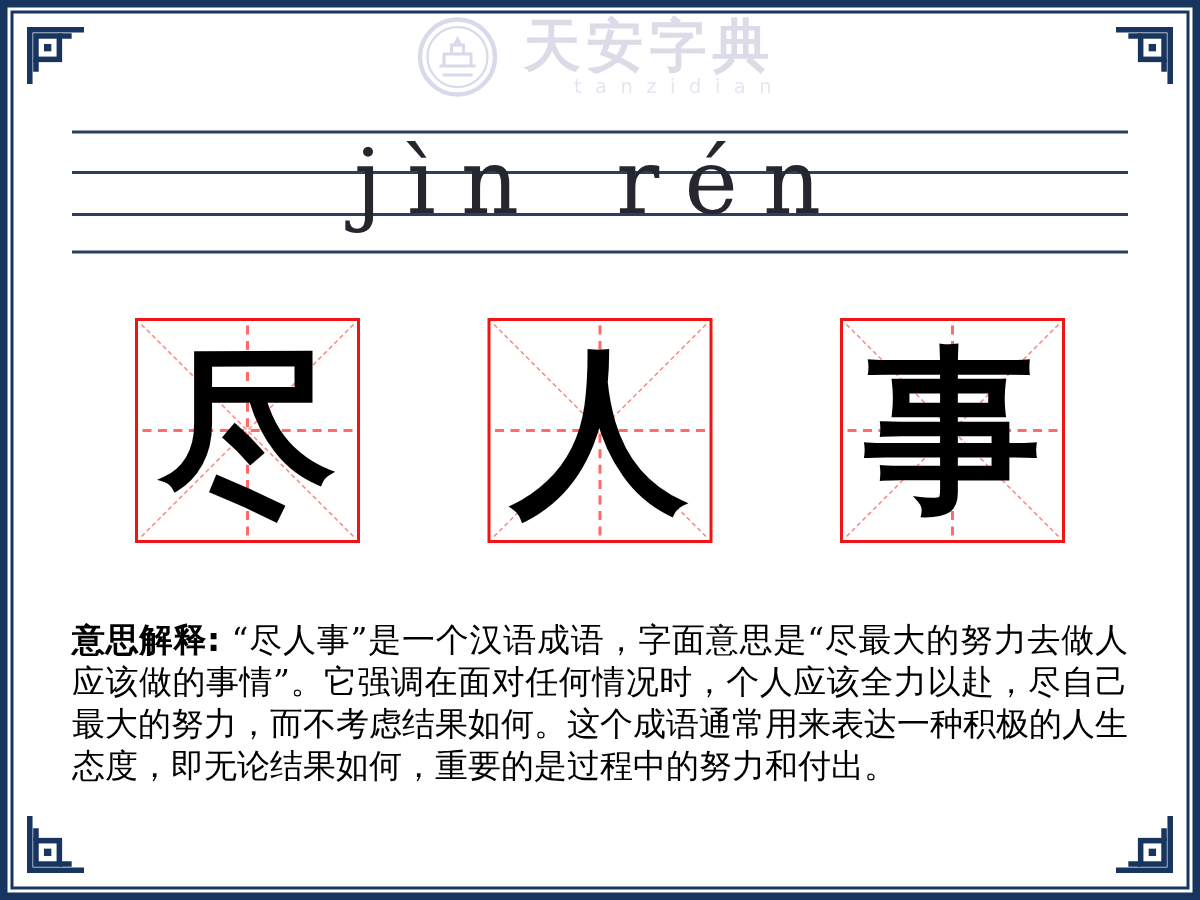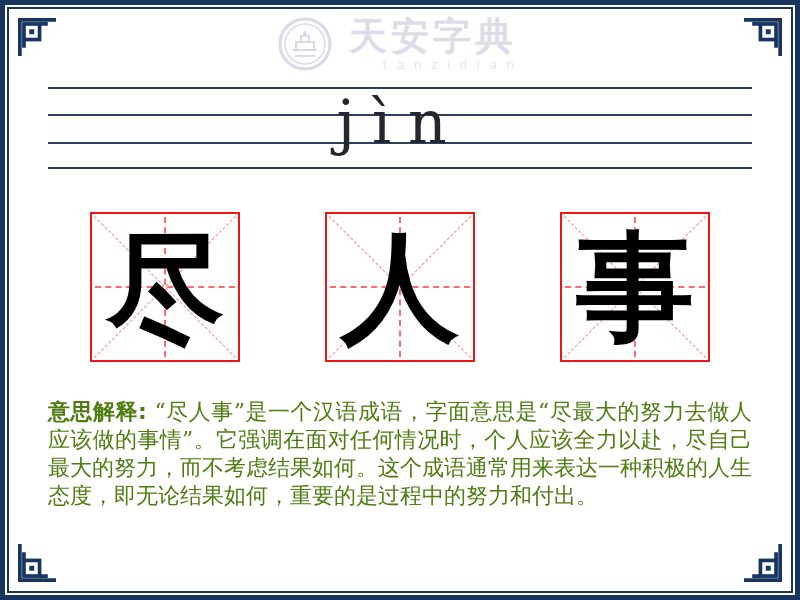--- a/index.html
+++ b/index.html
@@ -12,21 +12,21 @@
   .frame-inner{position:absolute;inset:7px;border:2px solid #17355f;pointer-events:none;}
   .corner{position:absolute;width:46px;height:46px;}
   .corner svg{width:100%;height:100%;display:block;}
   .corner.tl{top:10px;left:10px;}
   .corner.tr{top:10px;right:10px;transform:scaleX(-1);}
   .corner.bl{bottom:10px;left:10px;transform:scaleY(-1);}
   .corner.br{bottom:10px;right:10px;transform:scale(-1,-1);}
   
   .header{
     position:absolute;top:10px;left:0;width:100%;height:62px;
-    display:flex;align-items:flex-end;justify-content:center;gap:10px;
+    display:flex;align-items:flex-start;justify-content:center;gap:10px;
   }
   .seal{width:56px;height:56px;flex:0 0 auto;}
   .brand-col{display:flex;flex-direction:column;align-items:center;}
   .brand-name{
     font-size:38px;font-weight:bold;color:#dcdce9;letter-spacing:4px;
     line-height:40px;font-family:"DejaVu Serif", serif;
   }
   .brand-tagline{
     font-size:13px;color:#e6e6f1;letter-spacing:9px;line-height:14px;
     margin-top:2px;font-family:"DejaVu Sans", sans-serif;margin-left:40px;
@@ -57,22 +57,22 @@
   }
   .diag.d1{transform:translate(-50%,-50%) rotate(45deg);}
   .diag.d2{transform:translate(-50%,-50%) rotate(-45deg);}
   .hanzi{
     position:absolute;inset:0;display:flex;align-items:center;justify-content:center;
     font-size:118px;line-height:1;color:#000;font-weight:bold;
     font-family:"DejaVu Serif", serif;
   }
   
   .definition{
-    position:absolute;top:398px;left:48px;width:704px;
-    font-size:22px;line-height:28px;color:#4d7c0f;text-align:justify;
+    position:absolute;top:414px;left:48px;width:704px;
+    font-size:22px;line-height:28px;color:#000000;text-align:justify;
     font-family:"DejaVu Serif", serif;
   }
   .definition b{font-family:"DejaVu Sans", sans-serif;font-weight:bold;}
 </style>
 </head>
 <body>
 
 <div id="page">
 
   <div class="frame-outer"></div>
@@ -134,20 +134,21 @@
     </div>
   </div>
 
   <div class="rule l1"></div>
   <div class="rule l2"></div>
   <div class="rule l3"></div>
   <div class="rule l4"></div>
 
   <div class="pinyin-row">
     <span>jìn</span>
+    <span>rén</span>
   </div>
 
   <div class="boxes-row">
     <div class="hanzi-box">
       <div class="grid-h"></div>
       <div class="grid-v"></div>
       <div class="diag d1"></div>
       <div class="diag d2"></div>
       <div class="hanzi">尽</div>
     </div>

